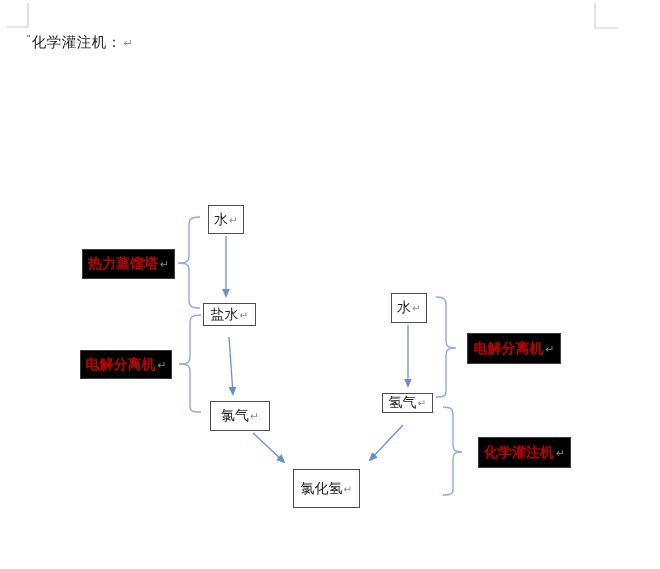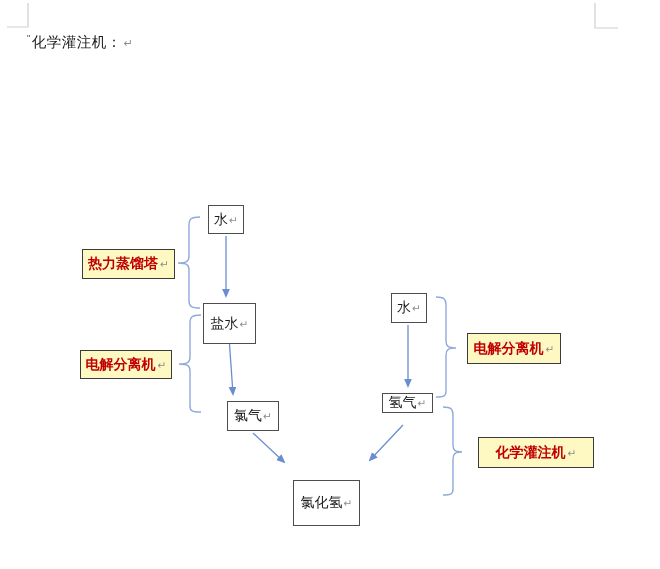--- a/index.html
+++ b/index.html
@@ -16,21 +16,21 @@
   }
   .anchor-mark{font-size:9px;vertical-align:6px;color:#3a3a3a;margin-right:1px;}
   .ret{color:#8c8c8c;font-size:11px;margin-left:2px;}
   .node{
     position:absolute;background:#ffffff;border:1px solid var(--node-border,#4d4d4d);
     display:flex;align-items:center;justify-content:center;
     font-size:14px;color:#1a1a1a;white-space:nowrap;box-sizing:border-box;
   }
   .node .ret{margin-left:1px;font-size:10.5px;}
   .eq-label{
-    position:absolute;background:#fef9c3;border:1px solid var(--label-border,#3b3b3b);
+    position:absolute;background:#000000;border:1px solid var(--label-border,#3b3b3b);
     display:flex;align-items:center;justify-content:center;
     font-size:14px;font-weight:bold;color:var(--red,#C00000);
     white-space:nowrap;box-sizing:border-box;
   }
   .eq-label .ret{font-weight:normal;font-size:10.5px;}
   .brace{fill:none;stroke:var(--brace,#8FAADC);stroke-width:1.4;}
   .arrow-shaft{stroke:var(--arrow,#4472C4);stroke-width:1.3;opacity:.8;}
   .cropmark{fill:none;stroke:#cfcfcf;stroke-width:1.2;}
 </style>
 </head>
@@ -65,58 +65,58 @@
 
   <div class="title-line">
     <span class="anchor-mark">"</span><span>化学灌注机：</span><span class="ret">↵</span>
   </div>
 
   <div class="node" style="left:208px;top:205px;width:36px;height:29px">
     <span>水</span>
       <span class="ret">↵</span>
   </div>
 
-  <div class="node" style="left:203px;top:303px;width:53px;height:41px">
+  <div class="node" style="left:203px;top:303px;width:53px;height:23px">
     <span>盐水</span>
       <span class="ret">↵</span>
   </div>
 
-  <div class="node" style="left:227px;top:401px;width:52px;height:30px">
+  <div class="node" style="left:210px;top:401px;width:60px;height:30px">
     <span>氯气</span>
       <span class="ret">↵</span>
   </div>
 
   <div class="node" style="left:391px;top:293px;width:36px;height:30px">
     <span>水</span>
       <span class="ret">↵</span>
   </div>
 
   <div class="node" style="left:382px;top:393px;width:51px;height:20px">
     <span>氢气</span>
       <span class="ret">↵</span>
   </div>
 
-  <div class="node" style="left:293px;top:480px;width:67px;height:46px">
+  <div class="node" style="left:293px;top:469px;width:67px;height:39px">
     <span>氯化氢</span>
       <span class="ret">↵</span>
   </div>
 
   <div class="eq-label" style="left:82px;top:249px;width:93px;height:30px">
     <span>热力蒸馏塔</span>
       <span class="ret">↵</span>
   </div>
 
   <div class="eq-label" style="left:80px;top:350px;width:92px;height:29px">
     <span>电解分离机</span>
       <span class="ret">↵</span>
   </div>
 
   <div class="eq-label" style="left:467px;top:333px;width:94px;height:31px">
     <span>电解分离机</span>
       <span class="ret">↵</span>
   </div>
 
-  <div class="eq-label" style="left:478px;top:437px;width:116px;height:31px">
+  <div class="eq-label" style="left:478px;top:437px;width:93px;height:31px">
     <span>化学灌注机</span>
       <span class="ret">↵</span>
   </div>
 
 </div>
 
 </body></html>

